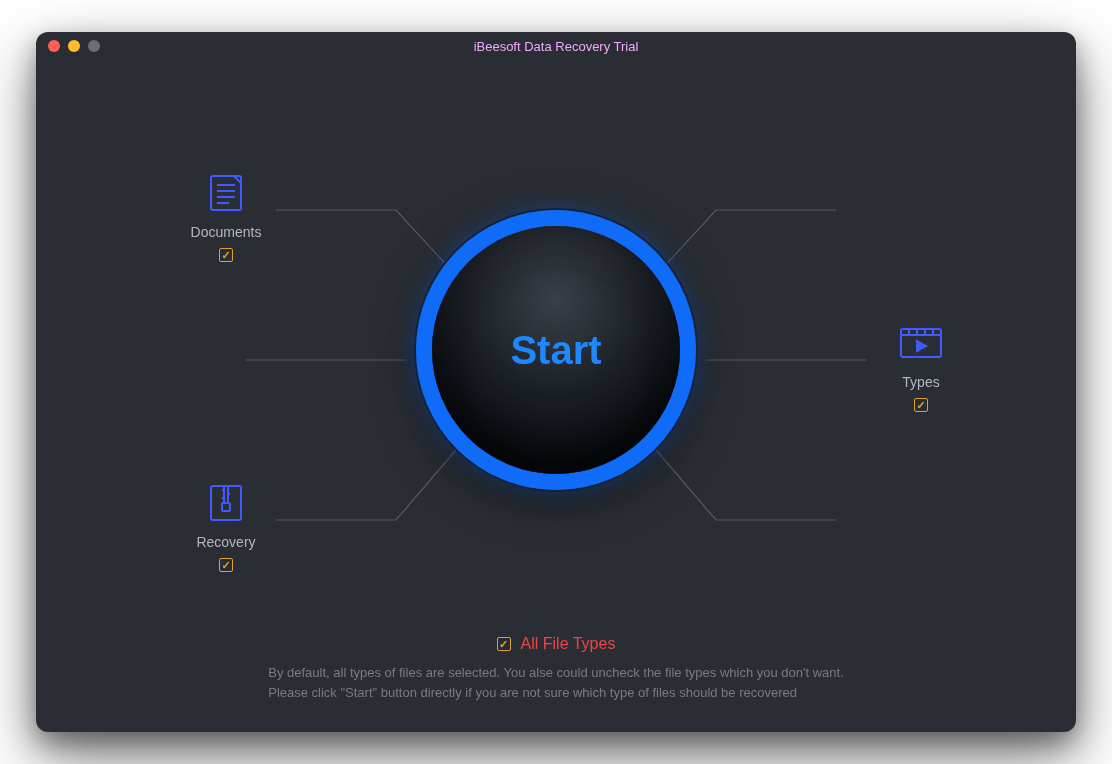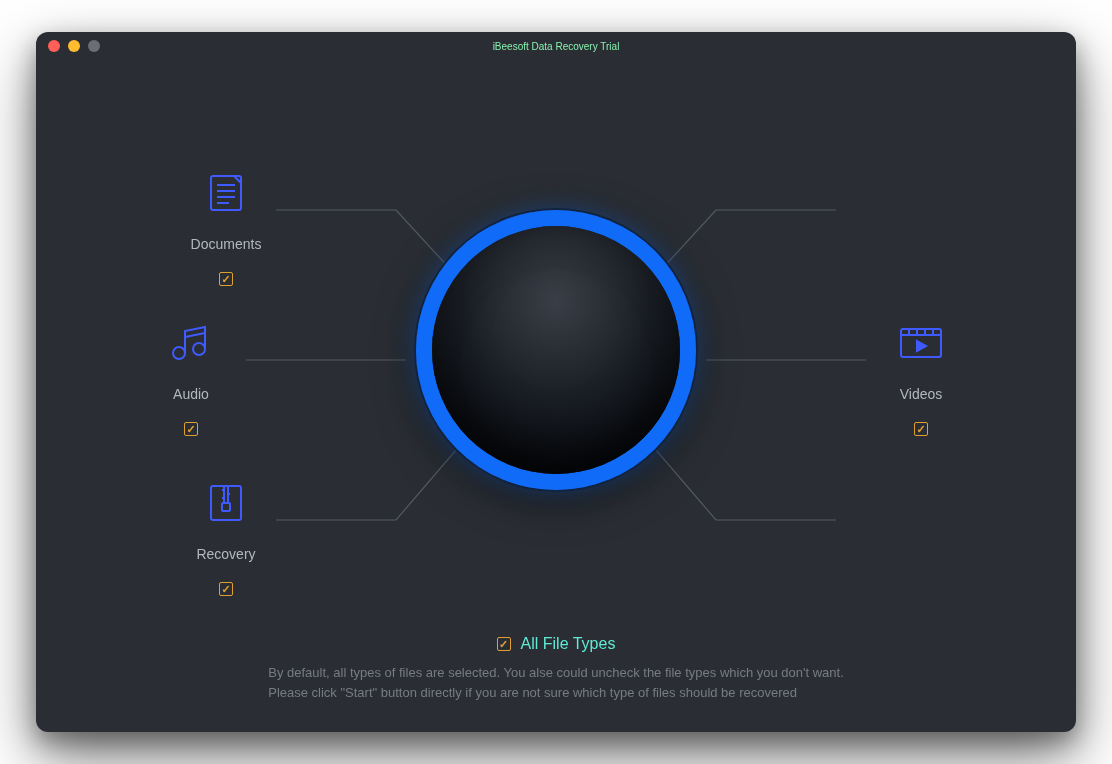--- a/index.html
+++ b/index.html
@@ -38,22 +38,22 @@
     gap: 8px;
   }
   .tl {
     width: 12px; height: 12px; border-radius: 50%;
   }
   .tl.red { background: #ff5f57; }
   .tl.yellow { background: #febc2e; }
   .tl.gray { background: #6b6e73; }
   .title {
     margin: 4px auto;
-    color: #86efac;
-    font-size: 10px;
+    color: #f0abfc;
+    font-size: 13px;
     font-weight: 400;
   }
   .content {
     flex: 1;
     position: relative;
   }
   .start-button {
     position: absolute;
     top: 150px;
     left: 50%;
@@ -103,21 +103,21 @@
     stroke-width: 1.2;
     fill: none;
     pointer-events: none;
   }
 
   .category {
     position: absolute;
     display: flex;
     flex-direction: column;
     align-items: center;
-    gap: 20px;
+    gap: 8px;
     width: 100px;
     text-align: center;
   }
   .category .icon-wrap {
     width: 56px;
     height: 46px;
     display: flex;
     align-items: center;
     justify-content: center;
   }
@@ -160,21 +160,21 @@
     flex-direction: column;
     align-items: center;
     gap: 10px;
   }
   .all-types {
     display: flex;
     align-items: center;
     gap: 10px;
   }
   .all-types .label {
-    color: #5eead4;
+    color: #ef4444;
     font-size: 16px;
     font-weight: 500;
   }
   .help-text {
     color: #777b82;
     font-size: 13px;
     text-align: left;
     line-height: 1.5;
   }
 
@@ -199,49 +199,38 @@
       <path d="M 240 150 L 360 150 L 415 210"></path>
       <path d="M 210 300 L 370 300"></path>
       <path d="M 240 460 L 360 460 L 420 390"></path>
       <path d="M 800 150 L 680 150 L 625 210"></path>
       <path d="M 830 300 L 670 300"></path>
       <path d="M 800 460 L 680 460 L 620 390"></path>
     </svg>
 
     <div class="start-button">
       <div class="start-ring"></div>
+      <div class="start-text">Start</div>
     </div>
 
     <div class="category cat-documents">
       <div class="icon-wrap">
         <svg class="icon" width="44" height="44" viewBox="0 0 44 44">
           <rect x="7" y="5" width="30" height="34" rx="2"></rect>
           <path d="M30 5 L37 12"></path>
           <line x1="13" y1="14" x2="31" y2="14"></line>
           <line x1="13" y1="20" x2="31" y2="20"></line>
           <line x1="13" y1="26" x2="31" y2="26"></line>
           <line x1="13" y1="32" x2="25" y2="32"></line>
         </svg>
       </div>
       <div class="label">Documents</div>
       <div class="checkbox checked"></div>
     </div>
 
-    <div class="category cat-audio">
-      <div class="icon-wrap">
-        <svg class="icon" width="48" height="44" viewBox="0 0 48 44">
-          <circle cx="12" cy="32" r="6"></circle>
-          <circle cx="32" cy="28" r="6"></circle>
-          <path d="M18 32 L18 10 L38 6 L38 28"></path>
-          <line x1="18" y1="16" x2="38" y2="12"></line>
-        </svg>
-      </div>
-      <div class="label">Audio</div>
-      <div class="checkbox checked"></div>
-    </div>
 
     <div class="category cat-archives">
       <div class="icon-wrap">
         <svg class="icon" width="44" height="44" viewBox="0 0 44 44">
           <rect x="7" y="5" width="30" height="34" rx="2"></rect>
           <line x1="20" y1="5" x2="20" y2="22"></line>
           <line x1="24" y1="5" x2="24" y2="22"></line>
           <line x1="18" y1="9" x2="20" y2="9"></line>
           <line x1="24" y1="13" x2="26" y2="13"></line>
           <line x1="18" y1="17" x2="20" y2="17"></line>
@@ -258,21 +247,21 @@
         <svg class="icon" width="50" height="40" viewBox="0 0 50 40">
           <rect x="5" y="6" width="40" height="28" rx="2"></rect>
           <line x1="5" y1="12" x2="45" y2="12"></line>
           <line x1="13" y1="6" x2="13" y2="12"></line>
           <line x1="21" y1="6" x2="21" y2="12"></line>
           <line x1="29" y1="6" x2="29" y2="12"></line>
           <line x1="37" y1="6" x2="37" y2="12"></line>
           <path d="M21 18 L30 23 L21 28 Z" fill="#3f5bff"></path>
         </svg>
       </div>
-      <div class="label">Videos</div>
+      <div class="label">Types</div>
       <div class="checkbox checked"></div>
     </div>
 
 
     <div class="footer">
       <div class="all-types">
         <div class="checkbox checked"></div>
         <div class="label">All File Types</div>
       </div>
       <div class="help-text">

